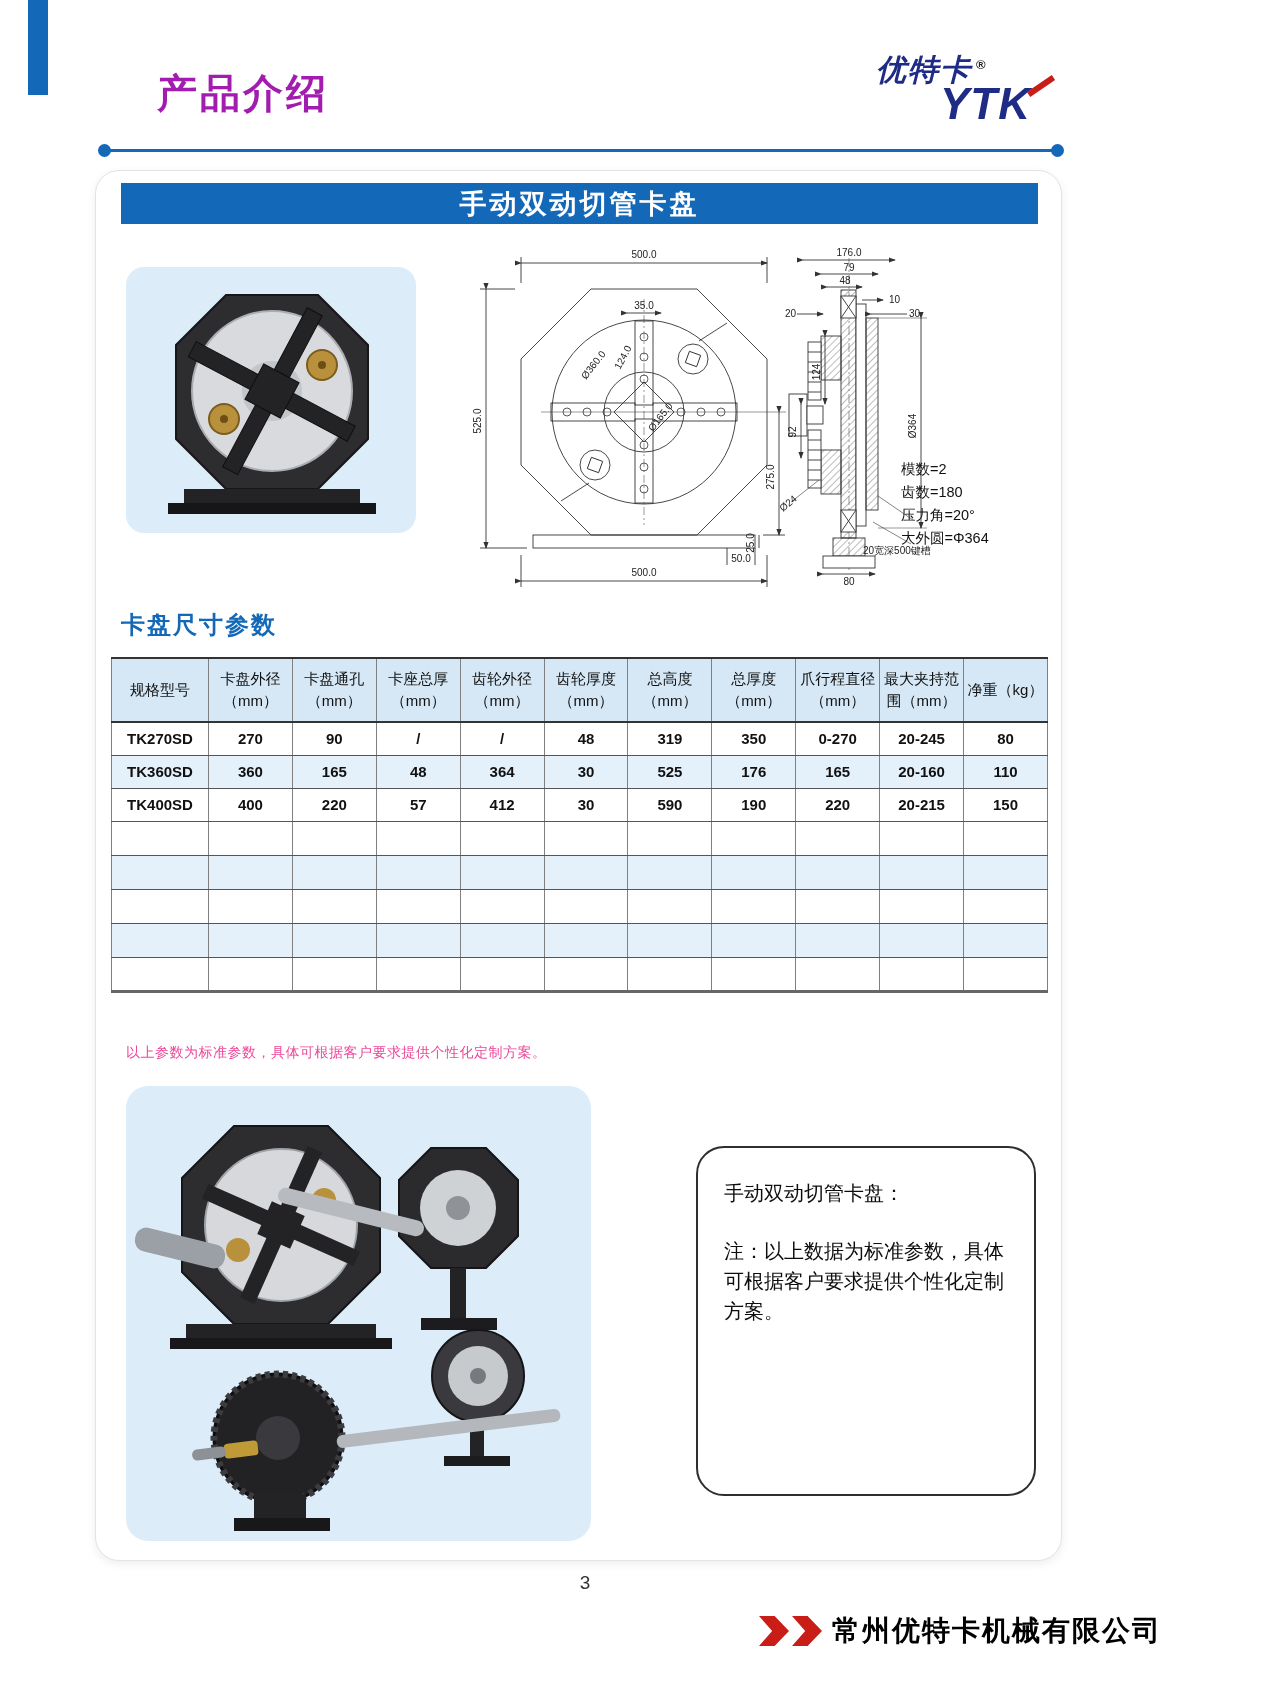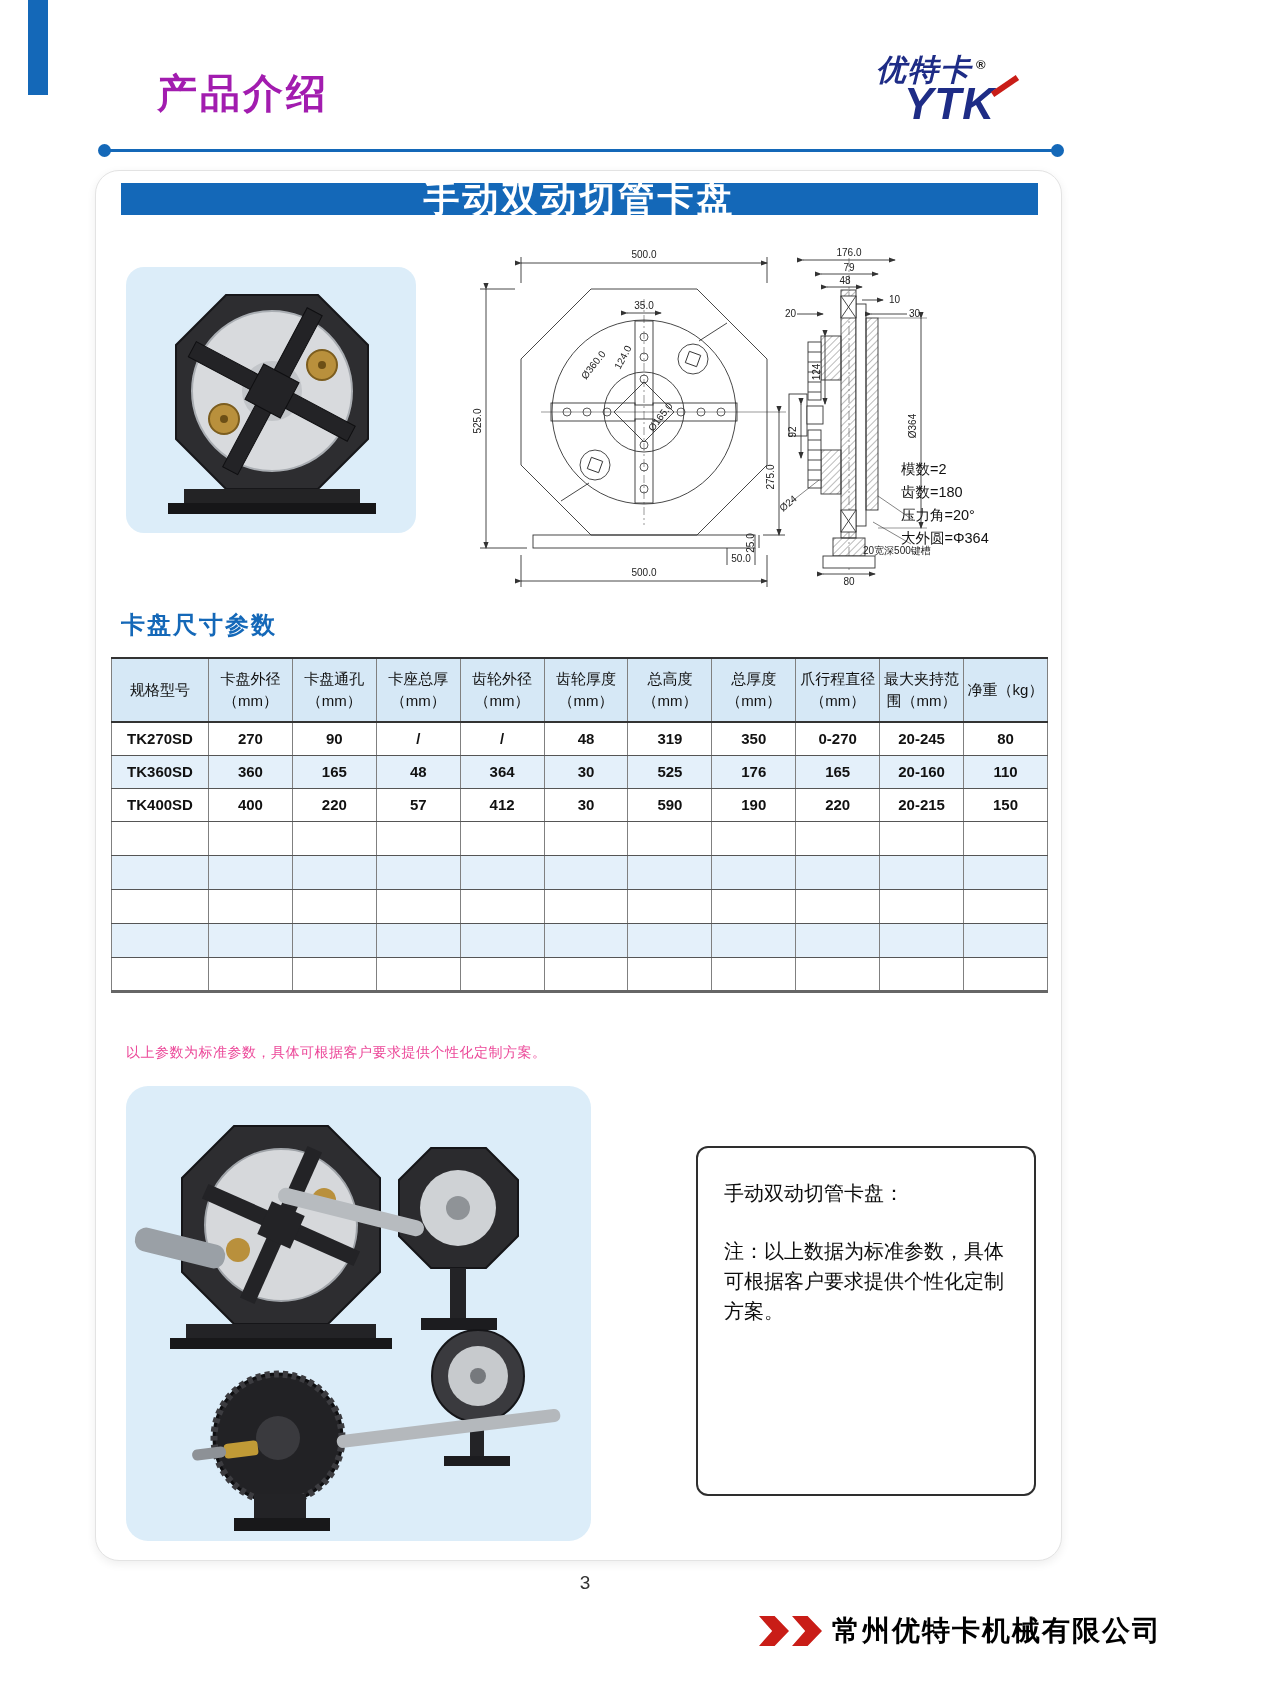--- a/index.html
+++ b/index.html
@@ -8,31 +8,31 @@
     font-family:"Liberation Sans","DejaVu Sans",sans-serif;
     background:#fff; color:#111;
     width:1264px; height:1707px; position:relative; overflow:hidden;
   }
   .stripe { position:absolute; left:28px; top:0; width:20px; height:95px; background:var(--accent); }
   .page-title { position:absolute; left:157px; top:66px; font-size:40px; font-weight:bold; color:#a21caf; letter-spacing:3px; }
   
   .logo { position:absolute; left:876px; top:50px; width:160px; height:90px; }
   .logo-cn { font-size:30px; font-weight:900; color:var(--navy); letter-spacing:2px; font-style:italic; }
   .logo-reg { font-size:13px; color:#222; vertical-align:super; font-style:normal; margin-left:4px; }
-  .logo-en { font-size:44px; font-weight:900; font-style:italic; color:var(--navy); margin-left:28px; margin-top:-12px; letter-spacing:1px; position:relative; width:110px; }
+  .logo-en { font-size:44px; font-weight:900; font-style:italic; color:var(--navy); margin-left:64px; margin-top:-12px; letter-spacing:1px; position:relative; width:110px; }
   .logo-slash { position:absolute; right:-6px; top:4px; width:30px; height:6px; background:var(--red); transform:rotate(-34deg); }
   
   .divider { position:absolute; left:100px; top:149px; width:962px; height:3px; background:var(--accent); }
   .divider .dot { position:absolute; top:-5px; width:13px; height:13px; border-radius:50%; background:var(--accent); }
   .divider .dot.l { left:-2px; } .divider .dot.r { right:-2px; }
   
   .card { position:absolute; left:95px; top:170px; width:967px; height:1391px; background:#fff;
           border:1px solid #e3e3e3; border-radius:24px; box-shadow:0 3px 10px rgba(0,0,0,.07); }
-  .banner { position:absolute; left:25px; top:12px; width:917px; height:32px; background:var(--accent);
-            color:#fff; font-size:36px; font-weight:bold; letter-spacing:3px;
+  .banner { position:absolute; left:25px; top:12px; width:917px; height:41px; background:var(--accent);
+            color:#fff; font-size:27px; font-weight:bold; letter-spacing:3px;
             display:flex; align-items:center; justify-content:center; }
   .photo-box { position:absolute; background:var(--photo-bg); border-radius:18px; overflow:hidden; }
   .photo-top { left:30px; top:96px; width:290px; height:266px; }
   .photo-bottom { left:30px; top:915px; width:465px; height:455px; border-radius:22px; }
   .svgblock { position:absolute; }
   .front-view { left:345px; top:68px; width:350px; height:382px; }
   .side-view { left:665px; top:73px; width:270px; height:345px; }
   .section-title { position:absolute; left:25px; top:438px; font-size:24px; font-weight:bold; color:var(--accent); letter-spacing:2px; }
   
   .spec-table { position:absolute; left:15px; top:486px; width:937px; border-collapse:collapse; table-layout:fixed;
@@ -42,21 +42,21 @@
   .spec-table th, .spec-table td { border:1px solid #808080; border-top:1px solid #555; border-bottom:1px solid #555; }
   .spec-table td { height:33px; font-weight:bold; padding:1px 2px; }
   .spec-table thead th { border-bottom:2px solid #333; }
   .spec-table { border-top:2px solid #333; }
   .spec-table tbody tr:last-child td { border-bottom:3px solid #666; }
   .spec-table tr.alt td { background:var(--row-alt-bg); }
   .spec-table tr[data-name="empty-row"] td { height:34px; }
   .table-note { position:absolute; left:30px; top:873px; font-size:14px; color:#ec4899; letter-spacing:.5px; }
   
   .desc-box { position:absolute; left:600px; top:975px; width:340px; height:350px; border:2px solid #2e2e2e;
-              border-radius:12px; padding:30px 24px 20px 26px; font-size:20px; line-height:1.5; color:#0d0d0d; }
+              border-radius:28px; padding:30px 24px 20px 26px; font-size:20px; line-height:1.5; color:#0d0d0d; }
   .desc-box p { margin:0; }
   .desc-box .gap { height:28px; }
   
   .page-num { position:absolute; left:560px; top:1572px; width:50px; text-align:center; font-size:19px; color:#333; }
   .footer-co { position:absolute; right:102px; top:1612px; display:flex; align-items:center; gap:10px;text-align:center; }
   .chevrons { display:flex; gap:3px; }
   .chev { width:30px; height:30px; background:var(--red);
           clip-path:polygon(0 0, 52% 0, 100% 50%, 52% 100%, 0 100%, 44% 50%); }
   .co-name { font-size:28px; font-weight:900; color:#000; letter-spacing:2px; }
   svg text { fill:#222; }

